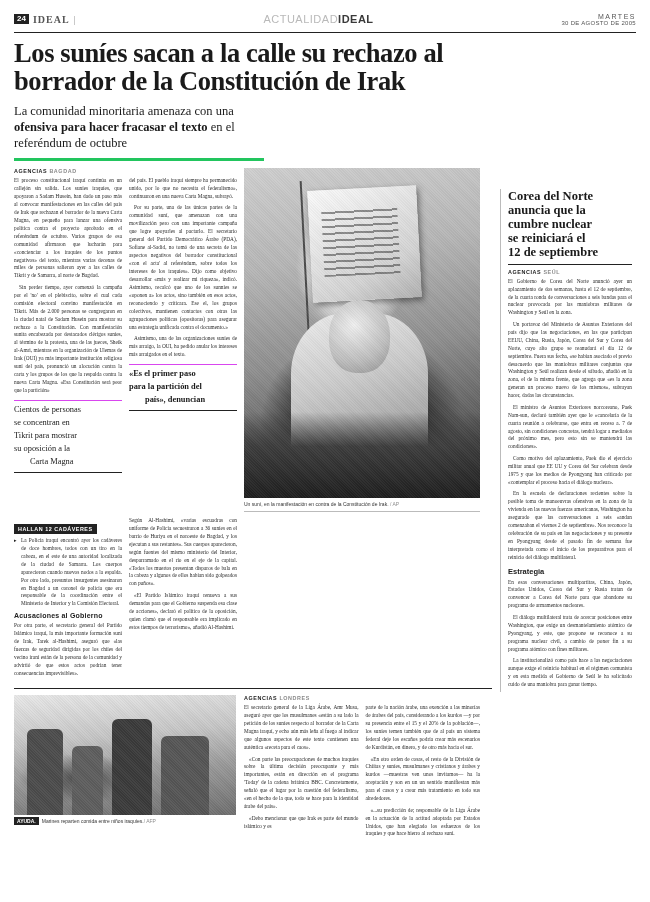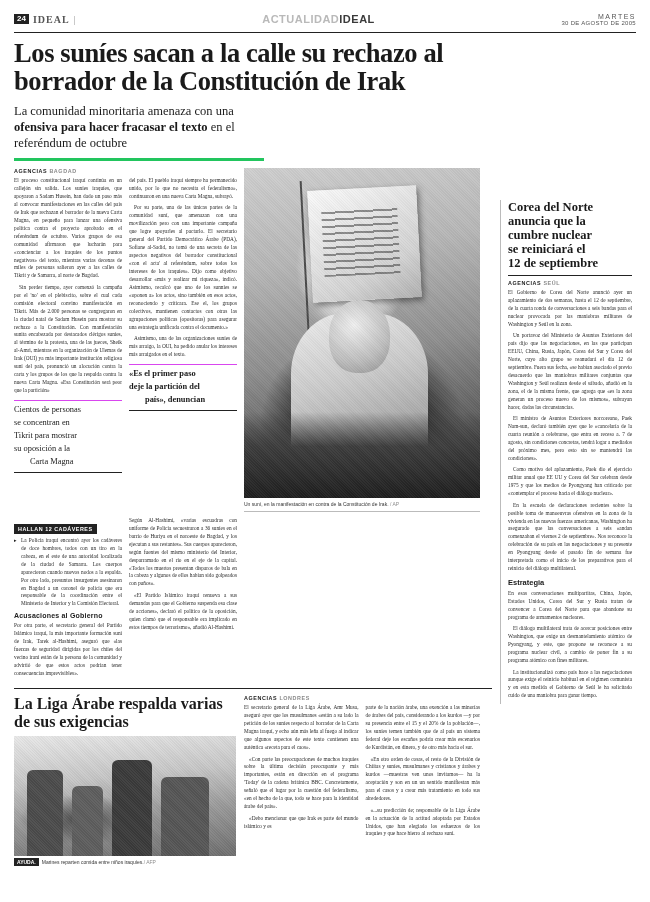--- a/index.html
+++ b/index.html
@@ -29,21 +29,21 @@
   }
   .mast-logo {
     font-family:"Liberation Serif", serif; font-weight:bold;
     font-size:10px; letter-spacing:1px; color:#555;
   }
   .mast-bar { color:#999; font-size:10px; }
   .mast-center {
     font-family:"Liberation Sans", sans-serif; font-size:11px;
     letter-spacing:0.5px;
   }
-  .mast-center .sec { color:#b9b9b9; font-weight:bold; }
+  .mast-center .sec { color:#b9b9b9; font-weight:normal; }
   .mast-center .sub { color:#3a3a3a; font-weight:bold; }
   .mast-right { text-align:right; font-family:"Liberation Sans", sans-serif; }
   .mast-right .day { font-size:7px; letter-spacing:1.5px; color:#555; display:block; }
   .mast-right .date { font-size:6px; letter-spacing:0.3px; color:#555; display:block; }
 
   .rule-top { border-top:1px solid #222; margin-bottom:6px; }
 
   
   .grid { display:flex; gap:8px;align-items:center; }
   .col-main { width: 478px; }
@@ -266,21 +266,21 @@
 
         <div class="tb-col">
           <div class="agencias" style="visibility:hidden">&nbsp;</div>
           <div class="body-txt">
             <p class="first">del país. El pueblo iraquí siempre ha permanecido unido, por lo que no necesita el federalismo», continuaron en una nueva Carta Magna, subrayó.</p>
             <p>Por su parte, una de las únicas partes de la comunidad suní, que amenazan con una movilización pero con una importante campaña que logre apoyarles al pactarlo. El secretario general del Partido Democrático Árabe (PDA), Sofiane al-Sadid, no tomó de una secreta de las aspectos negativos del borrador constitucional «con el acta' al referéndum, sobre todos los intereses de los iraquíes». Dijo como objetivo desarrollar «más y realizar mi riqueza», indicó. Asimismo, recalcó que uno de los sunníes se «oponen a» los actos, sino también en esos actos, reconociendo y criticara. Ese el, los grupos colectivos, mantienen contactos con otras las agrupaciones políticas (opositoras) para asegurar una estrategia unificada contra el documento.»</p>
             <p>Asimismo, una de las organizaciones suníes de más arraigo, la OUI, ha pedido anular los intereses más arraigados en el texto.</p>
           </div>
           <div class="pullbox">
             <p class="q">«Es el primer paso</p>
-            <p class="q">deje la partición del</p>
+            <p class="q">para la partición del</p>
             <p class="q">país», denuncian</p>
           </div>
         </div>
 
         <div class="tb-photo">
           <div class="photo">
             <div class="pole"></div>
             <div class="banner"></div>
             <div class="scarf"></div>
             <div class="head"></div>
@@ -309,21 +309,20 @@
           <div class="body-txt">
             <p class="first">Según Al-Hashimi, «varias escuadras con uniforme de Policía secuestraron a 36 suníes en el barrio de Huriya en el noroeste de Bagdad, y los ejecutan a sus restantes». Sus cuerpos aparecieron, según fuentes del mismo ministerio del Interior, desparramado en el río en el eje de la capital. «Todos los muertos presentan disparos de bala en la cabeza y algunos de ellos habían sido golpeados con puños».</p>
             <p>«El Partido Islámico iraquí renueva a sus demandas para que el Gobierno suspenda esa clase de acciones», declaró el político de la oposición, quien clamó que el responsable era implicado en estos tiempos de terrorismo», añadió Al-Hashimi.</p>
           </div>
         </div>
         <div style="width:236px"></div>
       </div>
 
       <div class="bottom">
         <div class="bf-left">
-          <h2 class="bf-head">La Liga Árabe respalda varias de sus exigencias</h2>
           <div class="bf-photo">
             <div class="p1"></div>
             <div class="p2"></div>
             <div class="p3"></div>
             <div class="p4"></div>
             <div class="gr"></div>
           </div>
           <div class="bf-cap">
             <span class="tag">AYUDA.</span><span>Marines reparten comida entre niños iraquíes.</span><span class="src">/ AFP</span>
           </div>

